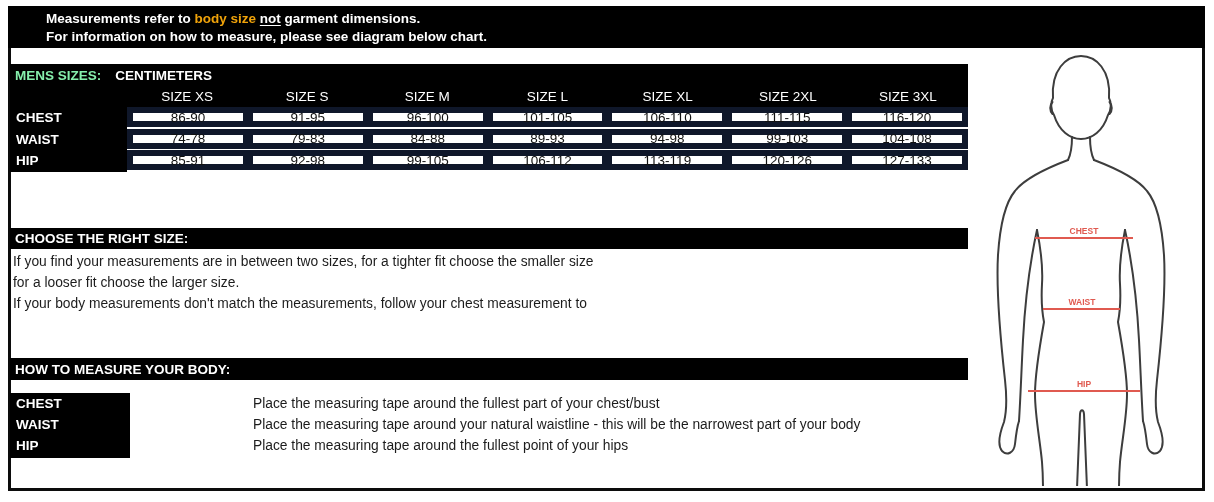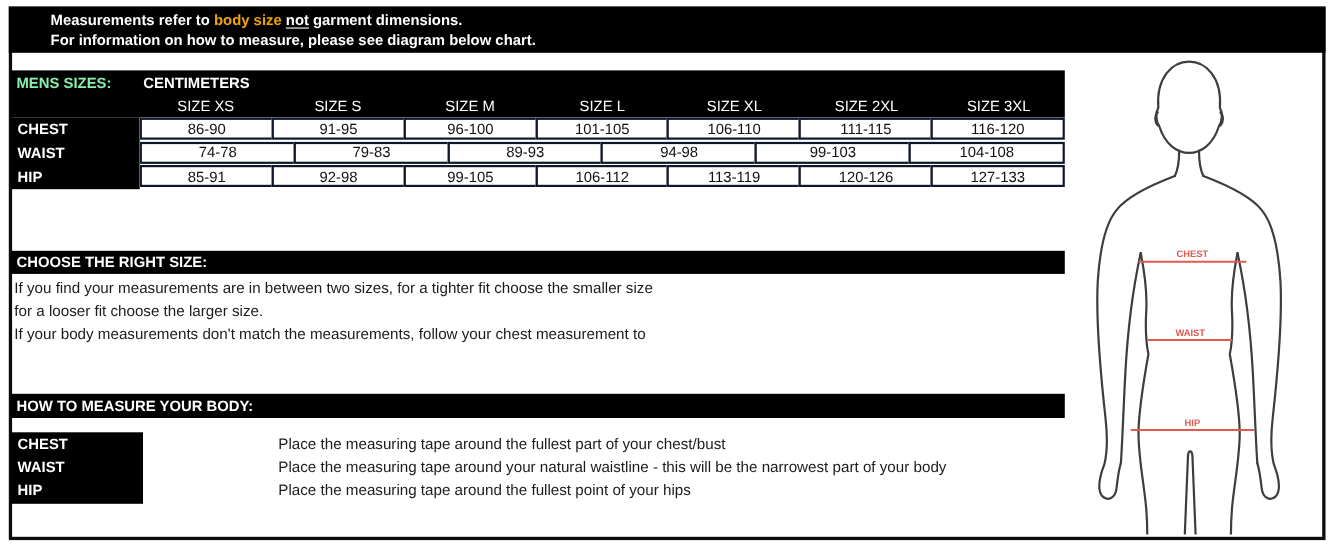--- a/index.html
+++ b/index.html
@@ -23,37 +23,37 @@
   .u-not{text-decoration:underline; text-underline-offset:2px;}
   
   .table-black-head{
     position:absolute; left:10px; top:64px; width:958px; height:43px; background:#000;
   }
   .mens-title-row{
     position:absolute; left:0; top:0; width:100%; height:22px;
     display:flex; align-items:center; font-weight:bold; font-size:13.5px;
   }
   .mens-title-row .t1{color:#86efac; margin-left:5px;}
-  .mens-title-row .t2{color:#fff; margin-left:29px;}
+  .mens-title-row .t2{color:#fff; margin-left:14px;}
   .size-header-row{
     position:absolute; left:117px; top:22px; width:841px; height:21px;
     display:flex; color:#fff; font-weight:normal; font-size:13.5px;
   }
   .size-header-row .hcell{flex:1; display:flex; align-items:center; justify-content:center;}
   .label-col{
     position:absolute; left:10px; top:107px; width:117px; height:65px; background:#000;
   }
   .label-col .lrow{
     height:21.5px; display:flex; align-items:center; padding-left:6px;
     color:#fff; font-weight:bold; font-size:13.5px;
   }
   .data-rows{position:absolute; left:127px; top:107px; width:841px;}
   .data-row{display:flex; height:20px; margin-bottom:1.5px;}
   .data-row .vcell{
-    flex:1; box-sizing:border-box; border:2px solid #0f172a; background:#fff;
+    flex:1; box-sizing:border-box; border:6px solid #0f172a; background:#fff;
     display:flex; align-items:center; justify-content:center;
     font-size:13.5px; color:#111; margin-left:-2px;
   }
   .data-row .vcell:first-child{margin-left:0;}
   
   .section-bar{
     position:absolute; left:10px; width:958px; background:#000; color:#fff;
     font-weight:bold; font-size:13.5px; display:flex; align-items:center;
     box-sizing:border-box; padding-left:5px;
   }
@@ -121,20 +121,21 @@
         <div class="vcell">91-95</div>
         <div class="vcell">96-100</div>
         <div class="vcell">101-105</div>
         <div class="vcell">106-110</div>
         <div class="vcell">111-115</div>
         <div class="vcell">116-120</div>
       </div>
       <div class="data-row">
         <div class="vcell">74-78</div>
         <div class="vcell">79-83</div>
+        <div class="vcell">84-88</div>
         <div class="vcell">89-93</div>
         <div class="vcell">94-98</div>
         <div class="vcell">99-103</div>
         <div class="vcell">104-108</div>
       </div>
       <div class="data-row">
         <div class="vcell">85-91</div>
         <div class="vcell">92-98</div>
         <div class="vcell">99-105</div>
         <div class="vcell">106-112</div>

